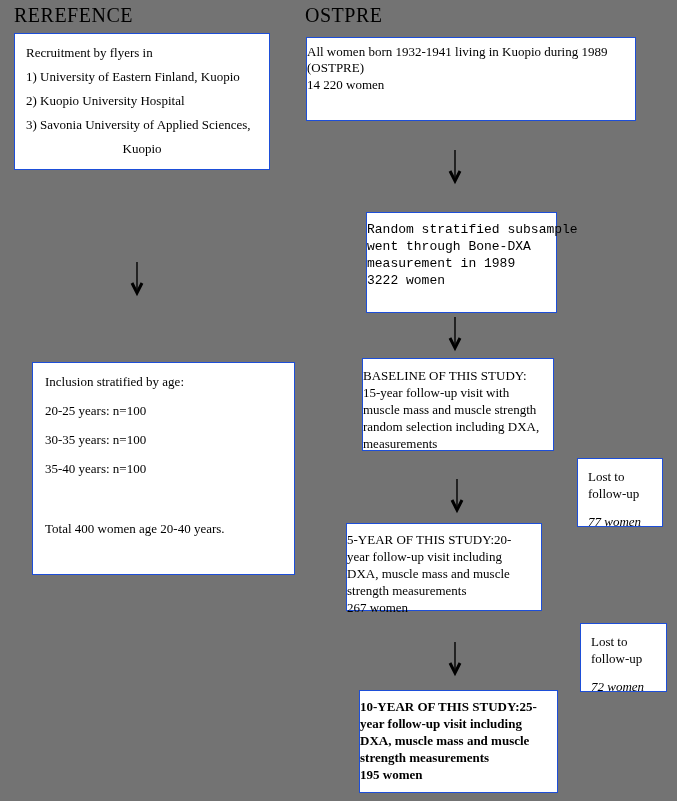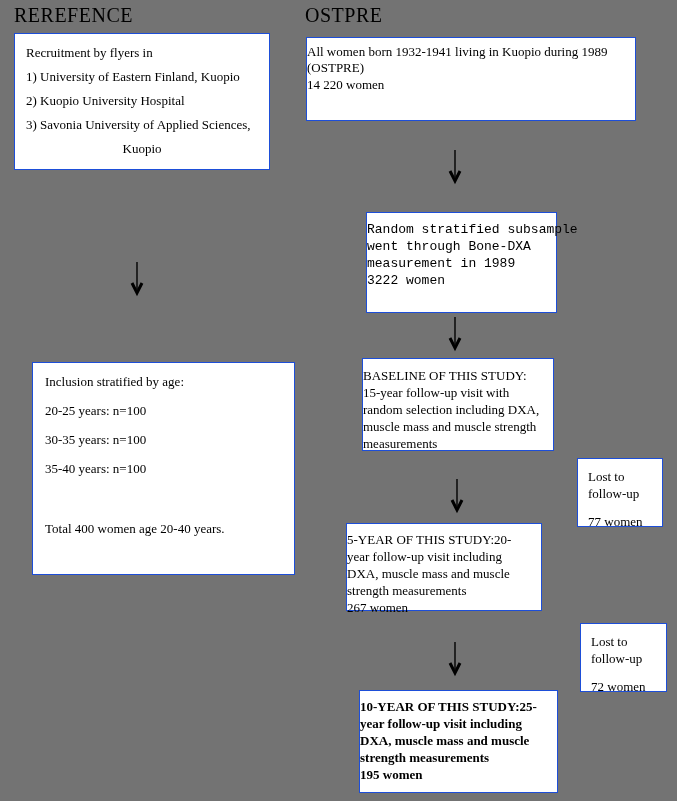--- a/index.html
+++ b/index.html
@@ -29,21 +29,21 @@
   .b-ostpre .line { line-height:16px; }
   .b-ostpre .count { margin-top:0; }
   .b-sub { padding-top:8px; }
   .b-base { padding-top:8px; }
   .b-5yr { padding-top:7px; }
   .b-10yr { padding-top:7px; }
 
   
   .lost { padding:9px 10px; }
   .lost .line { line-height:17px; }
-  .lost .count { margin-top:11px; line-height:17px; white-space:nowrap; }
+  .lost .count { margin-top:11px; line-height:17px; white-space:nowrap;font-style:italic; }
 
   .arrow { position:absolute; width:16px; height:36px; }
 </style>
 </head>
 <body>
 
 <div class="canvas">
 
   <div class="hdr" style="left:14px; top:4px;">REREFENCE</div>
   <div class="hdr" style="left:305px; top:4px;">OSTPRE</div>
@@ -88,22 +88,22 @@
   </div>
 
   <svg class="arrow" style="left:447px; top:316px;" viewBox="0 0 16 36">
     <line x1="8" y1="1" x2="8" y2="28" stroke="#000" stroke-width="1.4"></line>
     <path d="M3 22 L8 32 L13 22" fill="none" stroke="#000" stroke-width="3"></path>
   </svg>
 
   <div class="box flow b-base" style="left:362px; top:358px; width:192px; height:93px;">
     <div class="line">BASELINE OF THIS STUDY:</div>
     <div class="line">15-year follow-up visit with</div>
+    <div class="line">muscle mass and muscle strength</div>
     <div class="line">random selection including DXA,</div>
-    <div class="line">muscle mass and muscle strength</div>
     <div class="line">measurements</div>
   </div>
 
   <svg class="arrow" style="left:449px; top:478px;" viewBox="0 0 16 36">
     <line x1="8" y1="1" x2="8" y2="28" stroke="#000" stroke-width="1.4"></line>
     <path d="M3 22 L8 32 L13 22" fill="none" stroke="#000" stroke-width="3"></path>
   </svg>
 
   <div class="box lost" style="left:577px; top:458px; width:86px; height:69px;">
     <div class="line">Lost to</div>

